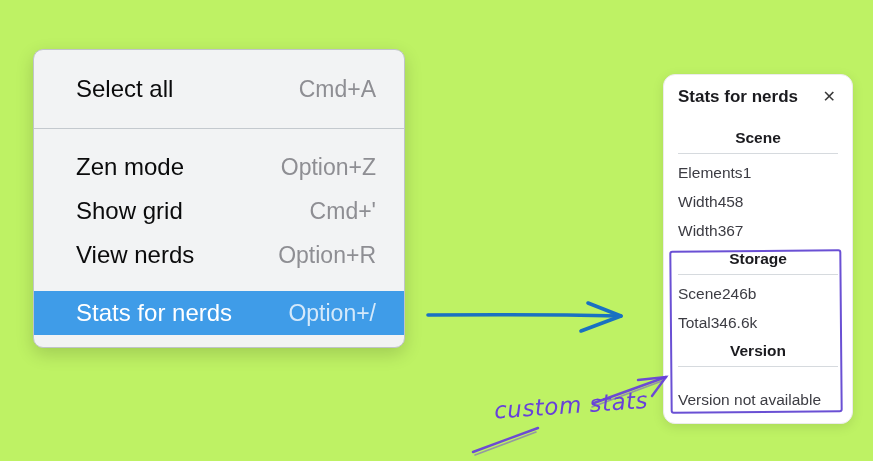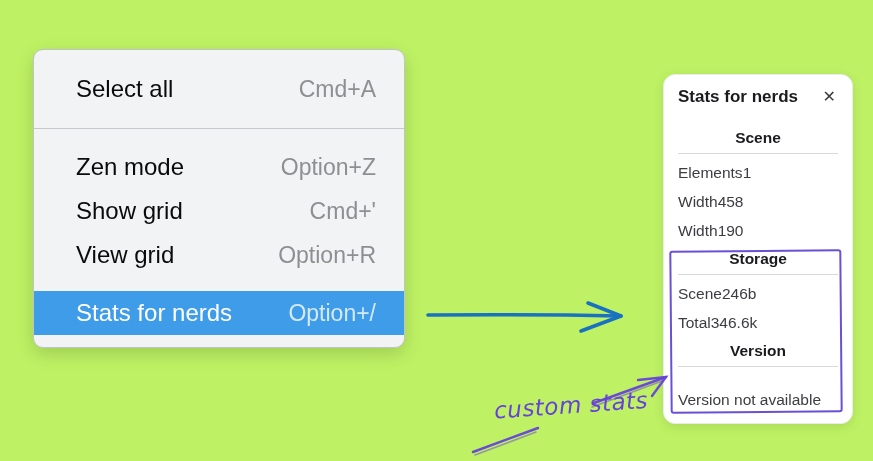--- a/index.html
+++ b/index.html
@@ -78,21 +78,21 @@
     <div class="menu-section-bottom">
       <div class="menu-item">
         <span>Zen mode</span>
         <span class="shortcut">Option+Z</span>
       </div>
       <div class="menu-item">
         <span>Show grid</span>
         <span class="shortcut">Cmd+'</span>
       </div>
       <div class="menu-item">
-        <span>View grid</span>
+        <span>View nerds</span>
         <span class="shortcut">Option+R</span>
       </div>
       <div class="menu-item highlighted">
         <span>Stats for nerds</span>
         <span class="shortcut">Option+/</span>
       </div>
     </div>
   </div>
 
   <svg class="pointer-arrow-svg" width="215" height="50" viewBox="0 0 215 50">
@@ -112,21 +112,21 @@
     <div class="stat-row">
       <span class="stat-label">Elements</span>
       <span class="stat-value">1</span>
     </div>
     <div class="stat-row">
       <span class="stat-label">Width</span>
       <span class="stat-value">458</span>
     </div>
     <div class="stat-row">
       <span class="stat-label">Width</span>
-      <span class="stat-value">190</span>
+      <span class="stat-value">367</span>
     </div>
 
     <div class="stats-heading">Storage</div>
     <hr class="stats-hr">
     <div class="stat-row">
       <span class="stat-label">Scene</span>
       <span class="stat-value">246b</span>
     </div>
     <div class="stat-row">
       <span class="stat-label">Total</span>

